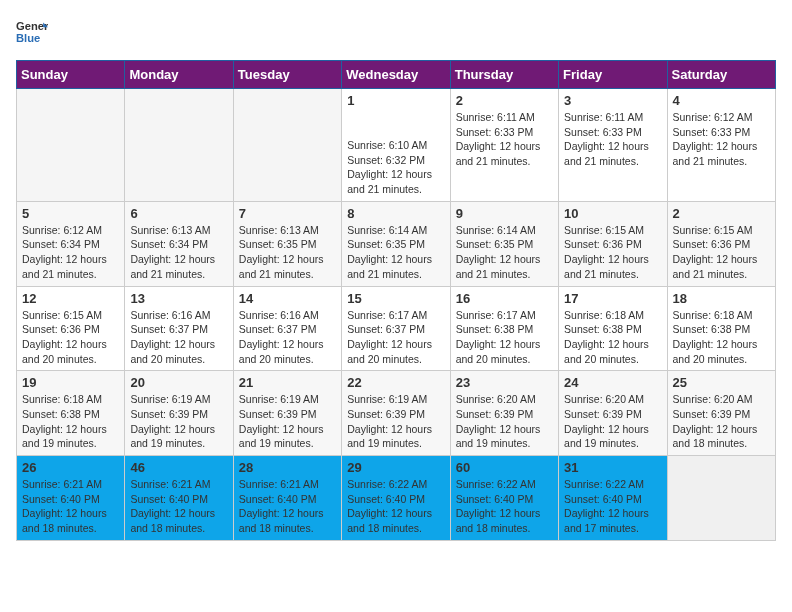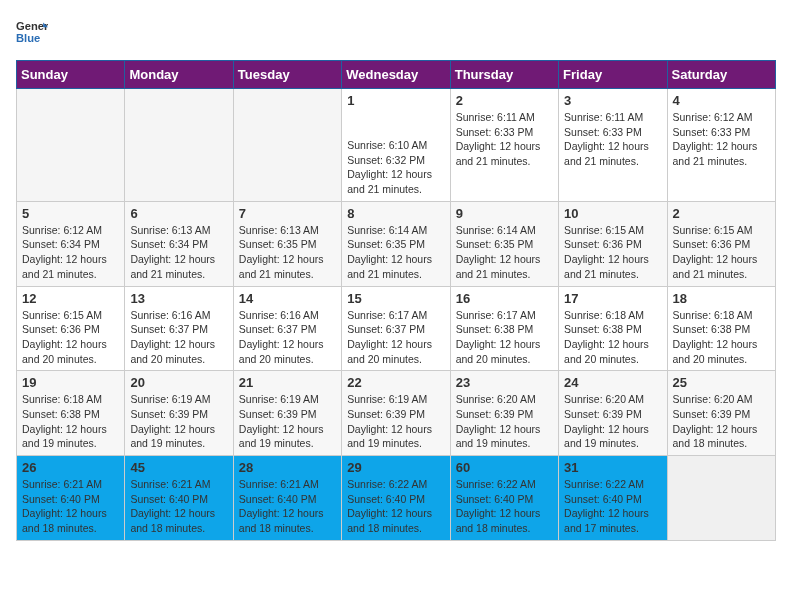--- a/index.html
+++ b/index.html
@@ -276,21 +276,21 @@
         </td>
       </tr>
       <tr>
         <td>
           <span class="day-num">26</span>
           <div class="day-info" style="white-space: pre-line;">Sunrise: 6:21 AM
 Sunset: 6:40 PM
 Daylight: 12 hours and 18 minutes.</div>
         </td>
         <td>
-          <span class="day-num">45</span>
+          <span class="day-num">46</span>
           <div class="day-info" style="white-space: pre-line;">Sunrise: 6:21 AM
 Sunset: 6:40 PM
 Daylight: 12 hours and 18 minutes.</div>
         </td>
         <td>
           <span class="day-num">28</span>
           <div class="day-info" style="white-space: pre-line;">Sunrise: 6:21 AM
 Sunset: 6:40 PM
 Daylight: 12 hours and 18 minutes.</div>
         </td>

